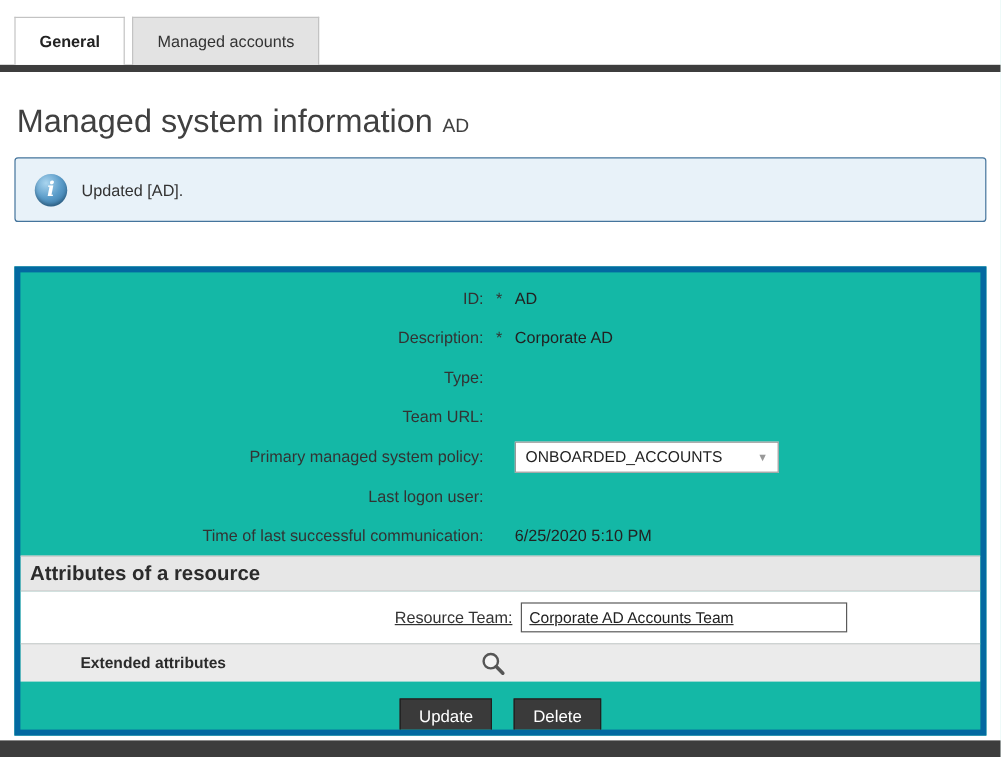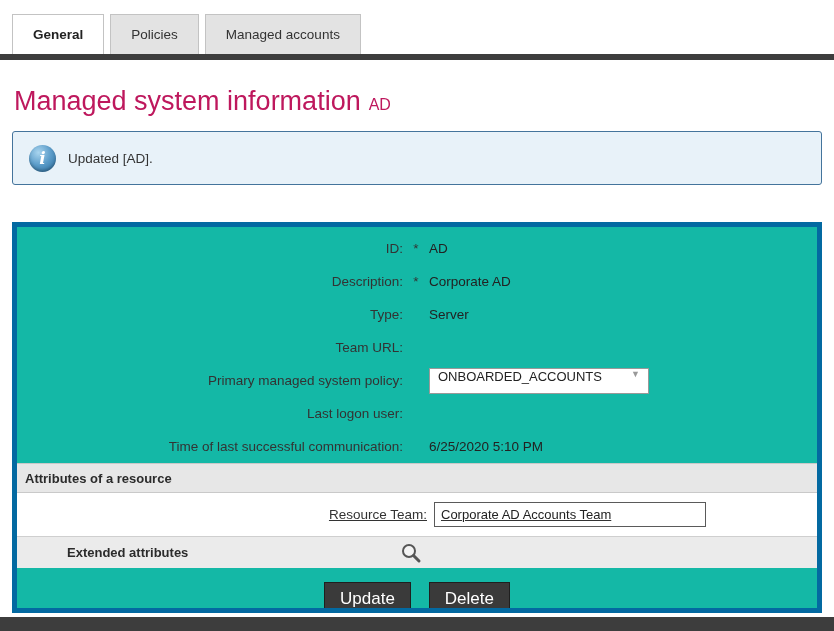--- a/index.html
+++ b/index.html
@@ -49,21 +49,21 @@
     height: 6px;
     background: #3d3d3d;
   }
 
   
   .page-title {
     position: absolute;
     top: 86px;
     left: 14px;
     font-size: 27px;
-    color: #be185d;
+    color: #404040;
     font-weight: normal;
   }
   .page-title .suffix {
     font-size: 16px;
     margin-left: 8px;
   }
 
   
   .infobox {
     position: absolute;
@@ -132,42 +132,42 @@
   .form-value {
     flex: 1;
     color: #222;
   }
   .select-box {
     display: inline-flex;
     width: 220px;
     height: 26px;
     border: 1px solid #999;
     background: #fff;
-    align-items: flex-start;
+    align-items: center;
     justify-content: space-between;
     padding: 0 8px;
     font-size: 13px;
     color: #222;
     cursor: pointer;
   }
   .select-box .chev {
     color: #999;
     font-size: 9px;
     margin-left: 8px;
   }
 
   .section-bar {
     height: 30px;
     border-top: 1px solid #c9c9c9;
     border-bottom: 1px solid #c9c9c9;
     display: flex;
     align-items: center;
     padding-left: 8px;
     font-weight: bold;
-    font-size: 13px;
+    font-size: 17px;
     color: #2b2b2b;
     background: #e7e7e7;
   }
 
   .resource-row {
     background: #ffffff;
     display: flex;
     align-items: center;
     height: 43px;
     font-size: 13.5px;
@@ -218,21 +218,21 @@
   .button-row {
     display: flex;
     justify-content: center;
     gap: 18px;
     padding-top: 14px;
   }
   .btn {
     background: #3a3a3a;
     color: #ffffff;
     border: 1px solid #1f1f1f;
-    font-size: 17px;
+    font-size: 14px;
     padding: 6px 15px;
     font-family: "Liberation Sans", sans-serif;
     cursor: pointer;
   }
 
   .bottombar {
     position: absolute;
     left: 0;
     top: 617px;
     width: 834px;
@@ -240,21 +240,20 @@
     background: #3d3d3d;
   }
 </style>
 </head>
 <body>
 
 <div class="screen">
 
   <div class="tabbar">
     <div class="tab active">General</div>
-    <div class="tab">Policies</div>
     <div class="tab">Managed accounts</div>
   </div>
   <div class="topbar"></div>
 
   <h1 class="page-title">
     <span>Managed system information</span><span class="suffix">AD</span>
   </h1>
 
   <div class="infobox">
     <div class="info-icon">i</div>
@@ -271,21 +270,20 @@
 
     <div class="form-row">
       <div class="form-label">Description:</div>
       <div class="form-req">*</div>
       <div class="form-value">Corporate AD</div>
     </div>
 
     <div class="form-row">
       <div class="form-label">Type:</div>
       <div class="form-req"></div>
-      <div class="form-value">Server</div>
     </div>
 
     <div class="form-row">
       <div class="form-label">Team URL:</div>
       <div class="form-req"></div>
       <div class="form-value"></div>
     </div>
 
     <div class="form-row">
       <div class="form-label">Primary managed system policy:</div>

